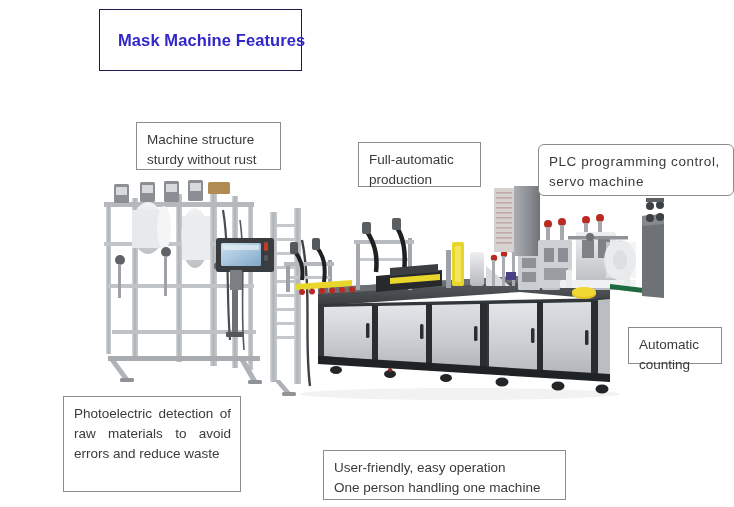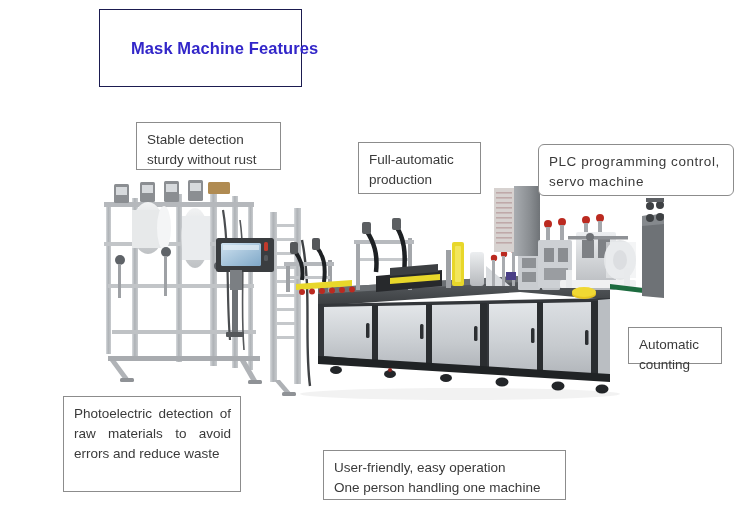--- a/index.html
+++ b/index.html
@@ -16,32 +16,32 @@
     position:absolute;box-sizing:border-box;background:#ffffff;
     border:1px solid #8c8c8c;color:#3a3a3a;
     font-size:13.5px;line-height:20px;
     padding:7px 9px 7px 10px;z-index:40;
   }
   .callout.justify{text-align:justify;text-align-last:left;}
   .callout .ln{display:block;white-space:nowrap;}
   .callout.justify .ln{white-space:normal;}
 
   #title-box{
-    left:99px;top:9px;width:203px;height:78px;
+    left:99px;top:9px;width:203px;height:62px;
     border:1px solid #1b1b50;
-    display:flex;align-items:center;padding-left:31px;
+    display:flex;align-items:center;padding-left:18px;
     z-index:50;
   }
   #title-box .t{
     color:#3226c9;font-size:16.5px;font-weight:bold;letter-spacing:.1px;
     white-space:nowrap;
   }
 
   #box-stable{left:136px;top:122px;width:145px;height:48px;}
-  #box-fullauto{left:358px;top:142px;width:123px;height:52px;}
+  #box-fullauto{left:358px;top:142px;width:123px;height:45px;}
   #box-plc{left:538px;top:144px;width:196px;height:52px;border-radius:6px;}
   #box-tension{left:10px;top:278px;width:147px;height:68px;}
   #box-counting{left:628px;top:327px;width:94px;height:37px;}
   #box-photo{left:63px;top:396px;width:178px;height:96px;}
   #box-user{left:323px;top:450px;width:243px;height:50px;}
 
   #box-plc .ln{letter-spacing:.55px;}
 
   
   #machine{position:absolute;left:90px;top:180px;width:580px;height:230px;z-index:10;}
@@ -351,21 +351,21 @@
             <circle cx="570" cy="37" r="4"></circle>
         </g>
         <rect x="556" y="18" width="18" height="4" fill="#5c5f63"></rect>
       </g>
 
       <ellipse cx="370" cy="214" rx="160" ry="6" fill="#000" opacity=".05"></ellipse>
     </svg>
   </div>
 
   <div class="callout" id="box-stable">
-    <span class="ln">Stable detection</span>
+    <span class="ln">Machine structure</span>
     <span class="ln">sturdy without rust</span>
   </div>
 
   <div class="callout" id="box-fullauto">
     <span class="ln">Full-automatic</span>
     <span class="ln">production</span>
   </div>
 
   <div class="callout" id="box-plc">
     <span class="ln">PLC programming control,</span>

